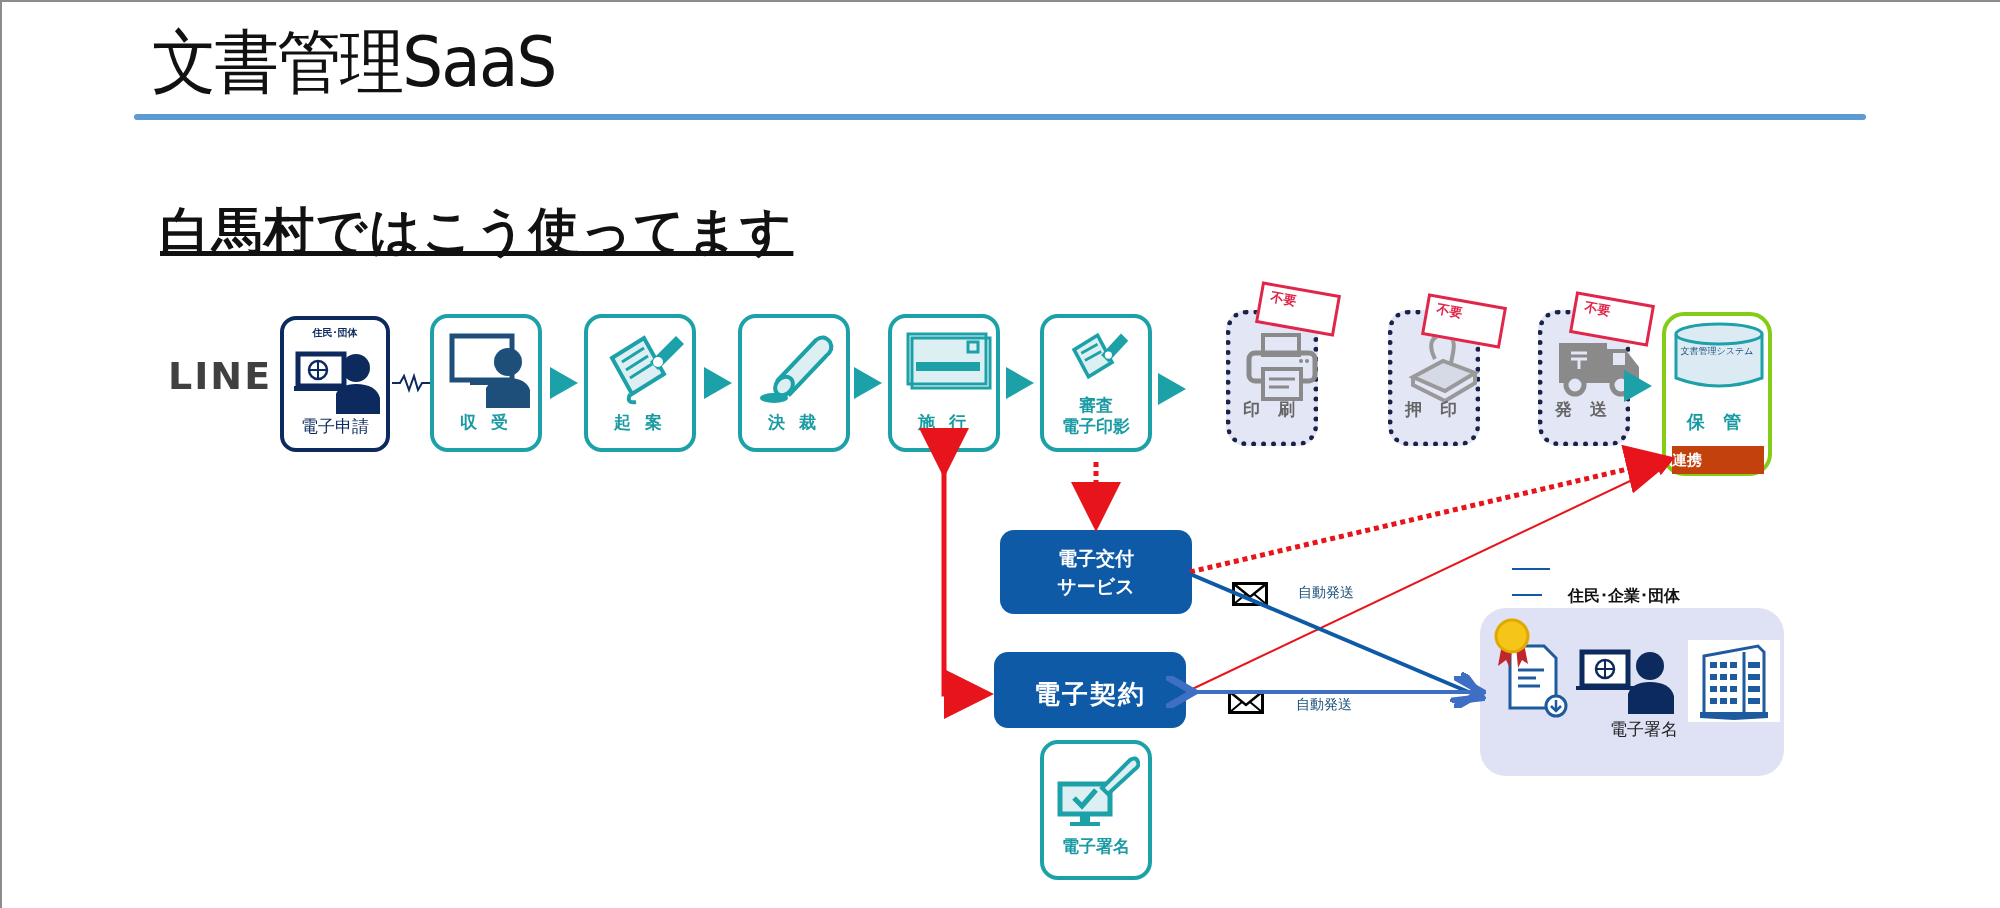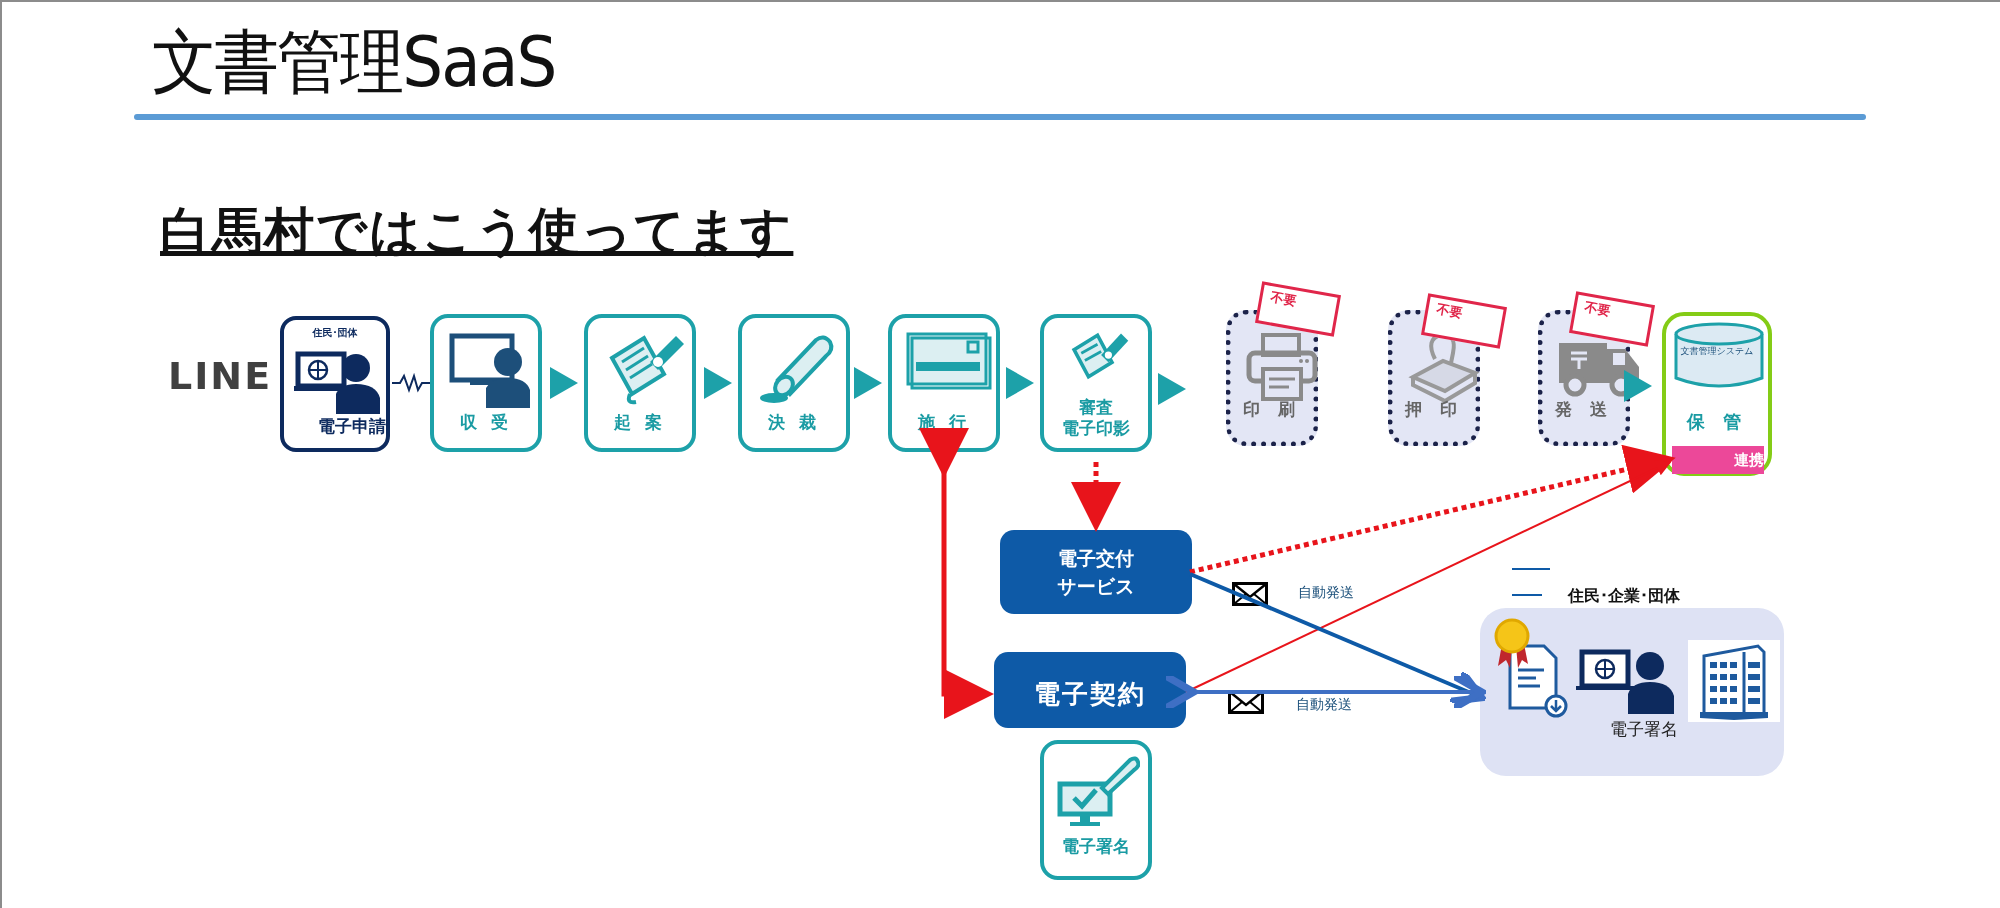--- a/index.html
+++ b/index.html
@@ -6,40 +6,40 @@
   html, body { width: 2000px; height: 908px; background: #ffffff; overflow: hidden; }
   body { position: relative; font-family: "DejaVu Sans", sans-serif; }
   .frame { position: absolute; left: 0; top: 0; width: 2000px; height: 908px; border: 2px solid #8c8c8c; border-right: none; border-bottom: none; }
   .title { position: absolute; left: 152px; top: 16px; font-family: "DejaVu Sans", sans-serif; font-size: 70px; font-weight: 400; color: #111; letter-spacing: -2px; transform: scaleX(0.92); transform-origin: left top; }
   .title-rule { position: absolute; left: 134px; top: 114px; width: 1732px; height: 6px; background: #5b9bd5; border-radius: 3px; }
   .subtitle { position: absolute; left: 160px; top: 198px; font-size: 50px; font-weight: 700; color: #111; letter-spacing: 2px; text-decoration: underline; }
   .line-label { position: absolute; left: 168px; top: 354px; font-size: 38px; font-weight: 700; color: #404040; letter-spacing: 2px; }
 
   .step { position: absolute; top: 314px; width: 112px; height: 138px; border: 4px solid #1da1a9; border-radius: 18px; background: #fff; }
   .step .lbl { position: absolute; left: 0; right: 0; bottom: 16px; text-align: center; font-size: 17px; font-weight: 700; color: #1a9ba3; letter-spacing: 4px; line-height: 1.2; }
-  .step .lbl.two { bottom: 10px; letter-spacing: 0; font-size: 17px; }
+  .step .lbl.two { bottom: 10px; letter-spacing: 0; font-size: 17px; font-family: Liberation Mono, monospace; }
   .step .ico { position: absolute; left: 12px; right: 12px; top: 10px; height: 80px; }
 
   .apply { position: absolute; left: 280px; top: 316px; width: 110px; height: 136px; border: 4px solid #0d2a5e; border-radius: 16px; background: #fff; }
   .apply .top { position: absolute; top: 6px; left: 0; right: 0; text-align: center; font-size: 10px; font-weight: 700; color: #0d2a5e; }
-  .apply .bottom { position: absolute; bottom: 10px; left: 0; right: 0; text-align: right; font-size: 17px; font-weight: 700; color: #0d2a5e; }
+  .apply .bottom { position: absolute; bottom: 10px; left: 0; right: 0; text-align: center; font-size: 17px; font-weight: 400; color: #0d2a5e; }
   .apply .ico { position: absolute; left: 8px; right: 8px; top: 28px; height: 66px; }
 
   .dotted { position: absolute; top: 310px; width: 92px; height: 136px; border: 5px dotted #1b2249; border-radius: 20px; background: #e3e6f5; margin-left: 36px; }
   .dotted .lbl { position: absolute; left: 0; right: 0; bottom: 20px; text-align: center; font-size: 17px; font-weight: 700; color: #666; letter-spacing: 6px; }
   .dotted .ico { position: absolute; left: 14px; right: 14px; top: 14px; height: 80px; }
 
   .unneeded { position: absolute; width: 80px; height: 42px; border: 3px solid #e0264a; background: #fff; transform: rotate(10deg); }
   .unneeded span { position: absolute; left: 8px; top: 2px; font-size: 13px; font-weight: 700; color: #e0264a; }
 
   .storage { position: absolute; left: 1662px; top: 312px; width: 110px; height: 164px; border: 4px solid #84cc16; border-radius: 22px; background: #fff; }
   .storage .drum { position: absolute; left: 6px; right: 6px; top: 6px; height: 70px; }
   .storage .drum-text { position: absolute; left: 10px; right: 10px; top: 30px; text-align: center; font-size: 9px; color: #1a4f7a; line-height: 1.3; }
   .storage .lbl { position: absolute; left: 0; right: 0; top: 94px; text-align: center; font-size: 18px; font-weight: 700; color: #1a9ba3; letter-spacing: 6px; }
-  .renkei { position: absolute; left: 1672px; top: 446px; width: 92px; height: 28px; background: #ec4899; color: #fff; text-align: right; font-size: 15px; font-weight: 700; line-height: 28px; }
+  .renkei { position: absolute; left: 1672px; top: 446px; width: 92px; height: 28px; background: #c2410c; color: #fff; text-align: left; font-size: 15px; font-weight: 700; line-height: 28px; }
 
   .arrow-tri { position: absolute; width: 0; height: 0; border-top: 16px solid transparent; border-bottom: 16px solid transparent; border-left: 28px solid #1da1a9; }
 
   .bluebox { position: absolute; background: #0e5aa7; border-radius: 14px; color: #fff; font-weight: 700; text-align: center; }
   .eden { left: 1000px; top: 530px; width: 192px; height: 84px; font-size: 19px; line-height: 28px; padding-top: 14px; }
   .econ { left: 994px; top: 652px; width: 192px; height: 76px; font-size: 26px; line-height: 84px; letter-spacing: 2px; }
 
   .sign-step { position: absolute; left: 1040px; top: 740px; width: 112px; height: 140px; border: 4px solid #1da1a9; border-radius: 18px; background: #fff; }
   .sign-step .lbl { position: absolute; left: 0; right: 0; bottom: 18px; text-align: center; font-size: 17px; font-weight: 700; color: #1a9ba3; }
 

